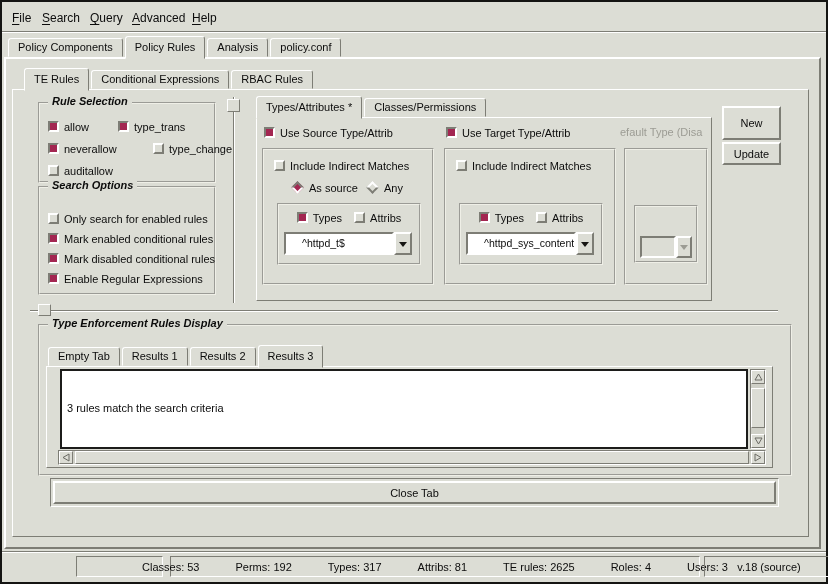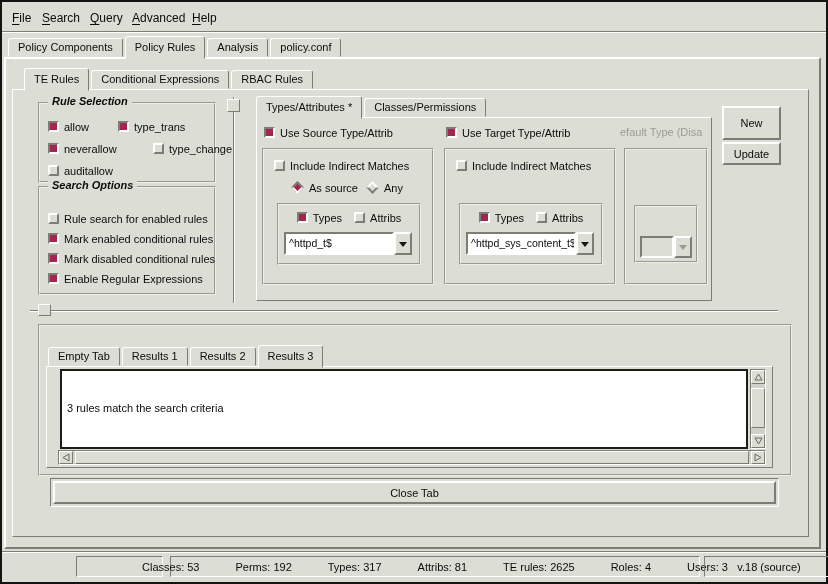--- a/index.html
+++ b/index.html
@@ -33,21 +33,21 @@
   .ind.on{background:var(--maroon); border-color:var(--sh) var(--hi) var(--hi) var(--sh);}
   .diamond{width:9px; height:9px; flex:0 0 9px; transform:rotate(45deg); background:var(--bg);
        border:2px solid; border-color:var(--hi) var(--sh) var(--sh) var(--hi); margin:0 2px;}
   .diamond.on{background:var(--maroon); border-color:var(--sh) var(--hi) var(--hi) var(--sh);}
 
   .lf-label{position:absolute; z-index:3; background:var(--bg); padding:0 4px;
        font-weight:bold; font-style:italic; white-space:nowrap;}
 
   .combo{position:absolute; display:flex; height:23px;}
   .combo .entry{flex:1; background:#fff; border:2px solid; border-color:var(--sh) var(--hi) var(--hi) var(--sh);
-       font-size:10.5px; line-height:18px; padding:0 3px; white-space:nowrap; overflow:hidden;}
+       font-size:10.5px; line-height:18px; padding:0 16px; white-space:nowrap; overflow:hidden;}
   .combo .cbtn{width:18px; background:var(--bg); border:2px solid;
        border-color:var(--hi) var(--sh) var(--sh) var(--hi);
        display:flex; align-items:center; justify-content:center;}
   .arr{width:0; height:0; border:4px solid transparent; border-top:5px solid #161614; margin-top:5px;}
   .combo.disabled .entry{background:var(--bg);}
   .combo.disabled .arr{border-top-color:var(--dis);}
 
   .btn3d{position:absolute; background:var(--bg); border:2px solid;
        border-color:var(--hi) var(--sh) var(--sh) var(--hi);
        display:flex; align-items:center; justify-content:center; cursor:default; white-space:nowrap;}
@@ -119,21 +119,21 @@
   </div>
   <div class="cb" style="left:48px;top:164px;">
     <span class="ind"></span>
     <span>auditallow</span>
   </div>
 
   <div class="abs groove2" style="left:38px;top:186px;width:178px;height:109px;"></div>
   <div class="lf-label" style="left:48px;top:179px;">Search Options</div>
   <div class="cb" style="left:48px;top:212px;">
     <span class="ind"></span>
-    <span>Rule search for enabled rules</span>
+    <span>Only search for enabled rules</span>
   </div>
   <div class="cb" style="left:48px;top:252px;">
     <span class="ind on"></span>
     <span>Mark disabled conditional rules</span>
   </div>
   <div class="cb" style="left:48px;top:232px;">
     <span class="ind on"></span>
     <span>Mark enabled conditional rules</span>
   </div>
   <div class="cb" style="left:48px;top:272px;">
@@ -222,20 +222,21 @@
       </div>
   </div>
 
   <div class="btn3d" style="left:722px;top:106px;width:59px;height:34px;">New</div>
   <div class="btn3d" style="left:722px;top:142px;width:59px;height:23px;">Update</div>
 
   <div class="abs hline" style="left:30px;top:310px;width:748px;"></div>
   <div class="abs raised1" style="left:38px;top:304px;width:13px;height:12px;background:var(--bg);"></div>
 
   <div class="abs groove2" style="left:38px;top:324px;width:754px;height:152px;"></div>
+  <div class="lf-label" style="left:48px;top:317px;">Type Enforcement Rules Display</div>
 
   <div class="tabrow" style="left:48px;top:345px;">
     <div class="tab">Empty Tab</div>
     <div class="tab">Results 1</div>
     <div class="tab">Results 2</div>
     <div class="tab on">Results 3</div>
   </div>
   <div class="abs raised1" style="left:46px;top:366px;width:727px;height:102px;"></div>
 
   <div class="results-text" style="left:60px;top:369px;width:688px;height:80px;">

